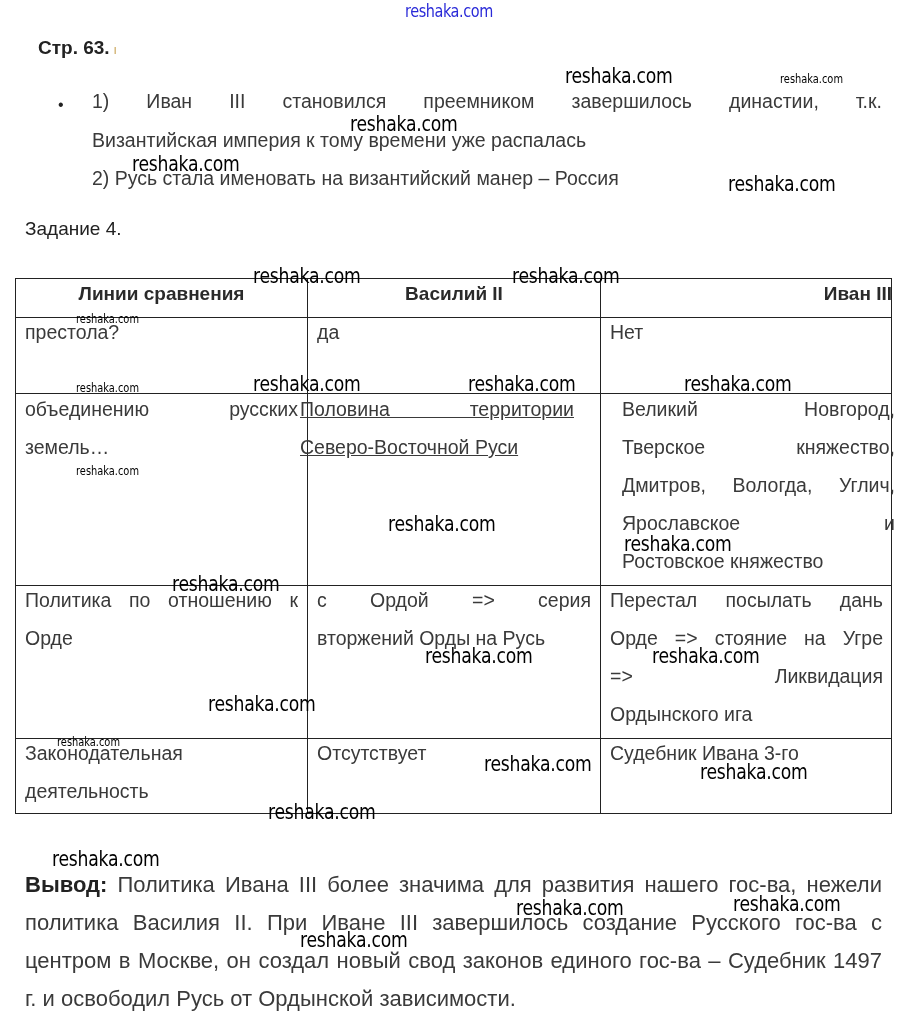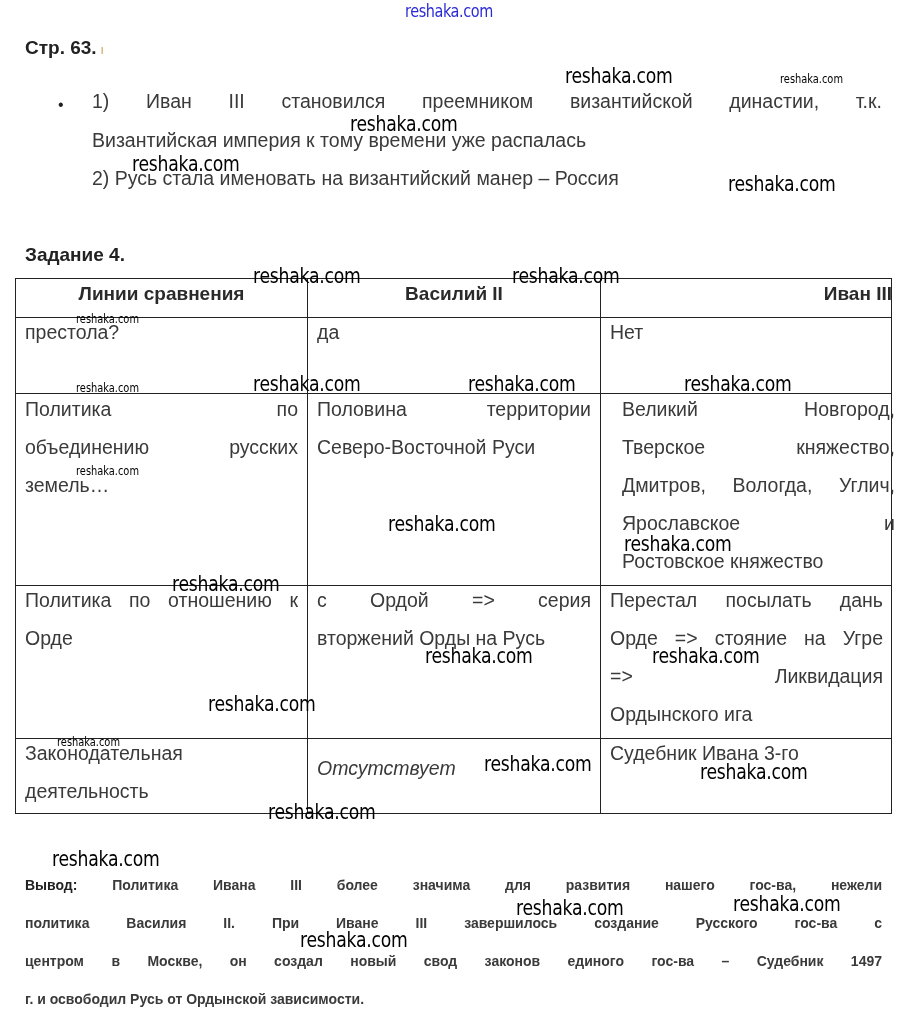--- a/index.html
+++ b/index.html
@@ -1,62 +1,62 @@
 <!DOCTYPE html>
 <html><head>
 <meta charset="utf-8">
 <style>
   html, body { margin:0; padding:0; background:#ffffff; }
   body { width:905px; height:1024px; position:relative; overflow:hidden;
          font-family:"Liberation Sans", sans-serif; color:#3a3a3a; }
   .abs { position:absolute; white-space:nowrap; }
   .top-wm { left:405px; top:1px; font-size:17px; color:#2a2ad8; letter-spacing:-0.5px;
             font-family:"DejaVu Sans", sans-serif; font-weight:normal; transform:scaleX(0.85); transform-origin:left top; }
-  .page-ref { left:25px; top:37px; font-size:19px; font-weight:bold; color:#222;text-align:right; }
+  .page-ref { left:38px; top:37px; font-size:19px; font-weight:bold; color:#222;text-align:right; }
   .page-ref .tick { color:#c8a050; font-weight:normal; font-size:12px; margin-left:4px; }
   .bullet { left:58px; top:96px; font-size:16px; color:#222; }
   .line { font-size:19.5px; color:#3a3a3a; }
-  .task-title { left:25px; top:244px; font-size:19px; font-weight:bold; color:#222; }
+  .task-title { left:25px; top:218px; font-size:19px; font-weight:normal; color:#222; }
 
   
   .tbl { position:absolute; left:15px; top:278px; width:877px; height:536px;
          border:1px solid #222; box-sizing:border-box; }
   .hline { position:absolute; left:0; width:100%; height:0; border-top:1px solid #222; }
   .vline { position:absolute; top:0; height:100%; width:0; border-left:1px solid #222; }
   .cell { position:absolute; font-size:19.5px; line-height:38px; color:#3a3a3a; }
   .cell .ln { display:block; height:38px; }
   .cell .j { text-align:justify; text-align-last:justify; }
   .th { position:absolute; font-size:19px; font-weight:bold; color:#2a2a2a; text-align:center; top:4px; }
 
   .wm { position:absolute; white-space:nowrap; color:#000; font-family:"DejaVu Sans", sans-serif;
         transform:scaleX(0.82); transform-origin:left top; }
   .wm.big { font-size:21px; letter-spacing:-0.3px; }
   .wm.small { font-size:12px; }
 
-  .conclusion { position:absolute; left:25px; width:857px; font-size:14px; color:#3a3a3a;font-weight:bold; }
+  .conclusion { position:absolute; left:25px; width:857px; font-size:22px; color:#3a3a3a; }
   .conclusion .row { height:38px; line-height:38px; display:block; }
   .conclusion b { color:#222; }
 </style>
 </head>
 <body>
 
 <div class="abs top-wm">reshaka.com</div>
 
 <div class="abs page-ref">
   <span>Стр. 63.</span><span class="tick">ı</span>
 </div>
 
 <div class="abs bullet">•</div>
 <div class="abs line" style="left:92px; top:90px; width:790px; display:flex; justify-content:space-between;">
   <span>1)</span>
   <span>Иван</span>
   <span>III</span>
   <span>становился</span>
   <span>преемником</span>
-  <span>византийской</span>
+  <span>завершилось</span>
   <span>династии,</span>
   <span>т.к.</span>
 </div>
 <div class="abs line" style="left:92px; top:129px;">Византийская империя к тому времени уже распалась</div>
 <div class="abs line" style="left:92px; top:167px;">2) Русь стала именовать на византийский манер – Россия</div>
 
 <div class="abs task-title">Задание 4.</div>
 
 <div class="tbl">
   <div class="hline" style="top:38px;"></div>
@@ -74,25 +74,24 @@
     <span class="ln">престола?</span>
   </div>
   <div class="cell" style="left:301px; top:34px; width:274px;">
     <span class="ln">да</span>
   </div>
   <div class="cell" style="left:594px; top:34px; width:273px;">
     <span class="ln">Нет</span>
   </div>
 
   <div class="cell" style="left:9px; top:111px; width:273px;">
-    <span class="ln j">Политика по</span>
     <span class="ln j">объединению русских</span>
     <span class="ln">земель…</span>
   </div>
-  <div class="cell" style="left:301px; top:111px; width:274px;">
+  <div class="cell" style="left:284px; top:111px; width:274px;text-decoration:underline;">
     <span class="ln j">Половина территории</span>
     <span class="ln">Северо-Восточной Руси</span>
   </div>
   <div class="cell" style="left:606px; top:111px; width:273px;">
     <span class="ln j">Великий Новгород,</span>
     <span class="ln j">Тверское княжество,</span>
     <span class="ln j">Дмитров, Вологда, Углич,</span>
     <span class="ln j">Ярославское и</span>
     <span class="ln">Ростовское княжество</span>
   </div>
@@ -109,21 +108,21 @@
     <span class="ln j">Перестал посылать дань</span>
     <span class="ln j">Орде =&gt; стояние на Угре</span>
     <span class="ln j">=&gt; Ликвидация</span>
     <span class="ln">Ордынского ига</span>
   </div>
 
   <div class="cell" style="left:9px; top:455px; width:273px;">
     <span class="ln">Законодательная</span>
     <span class="ln">деятельность</span>
   </div>
-  <div class="cell" style="left:301px; top:470px; width:274px;font-style:italic;">
+  <div class="cell" style="left:301px; top:455px; width:274px;">
     <span class="ln">Отсутствует</span>
   </div>
   <div class="cell" style="left:594px; top:455px; width:273px;">
     <span class="ln">Судебник Ивана 3-го</span>
   </div>
 </div>
 
 <div class="conclusion" style="top:866px;">
   <span class="row" style="text-align:justify; text-align-last:justify;"><b>Вывод:</b><span> Политика Ивана III более значима для развития нашего гос-ва, нежели</span></span>
   <span class="row" style="text-align:justify; text-align-last:justify;">политика Василия II. При Иване III завершилось создание Русского гос-ва с</span>

